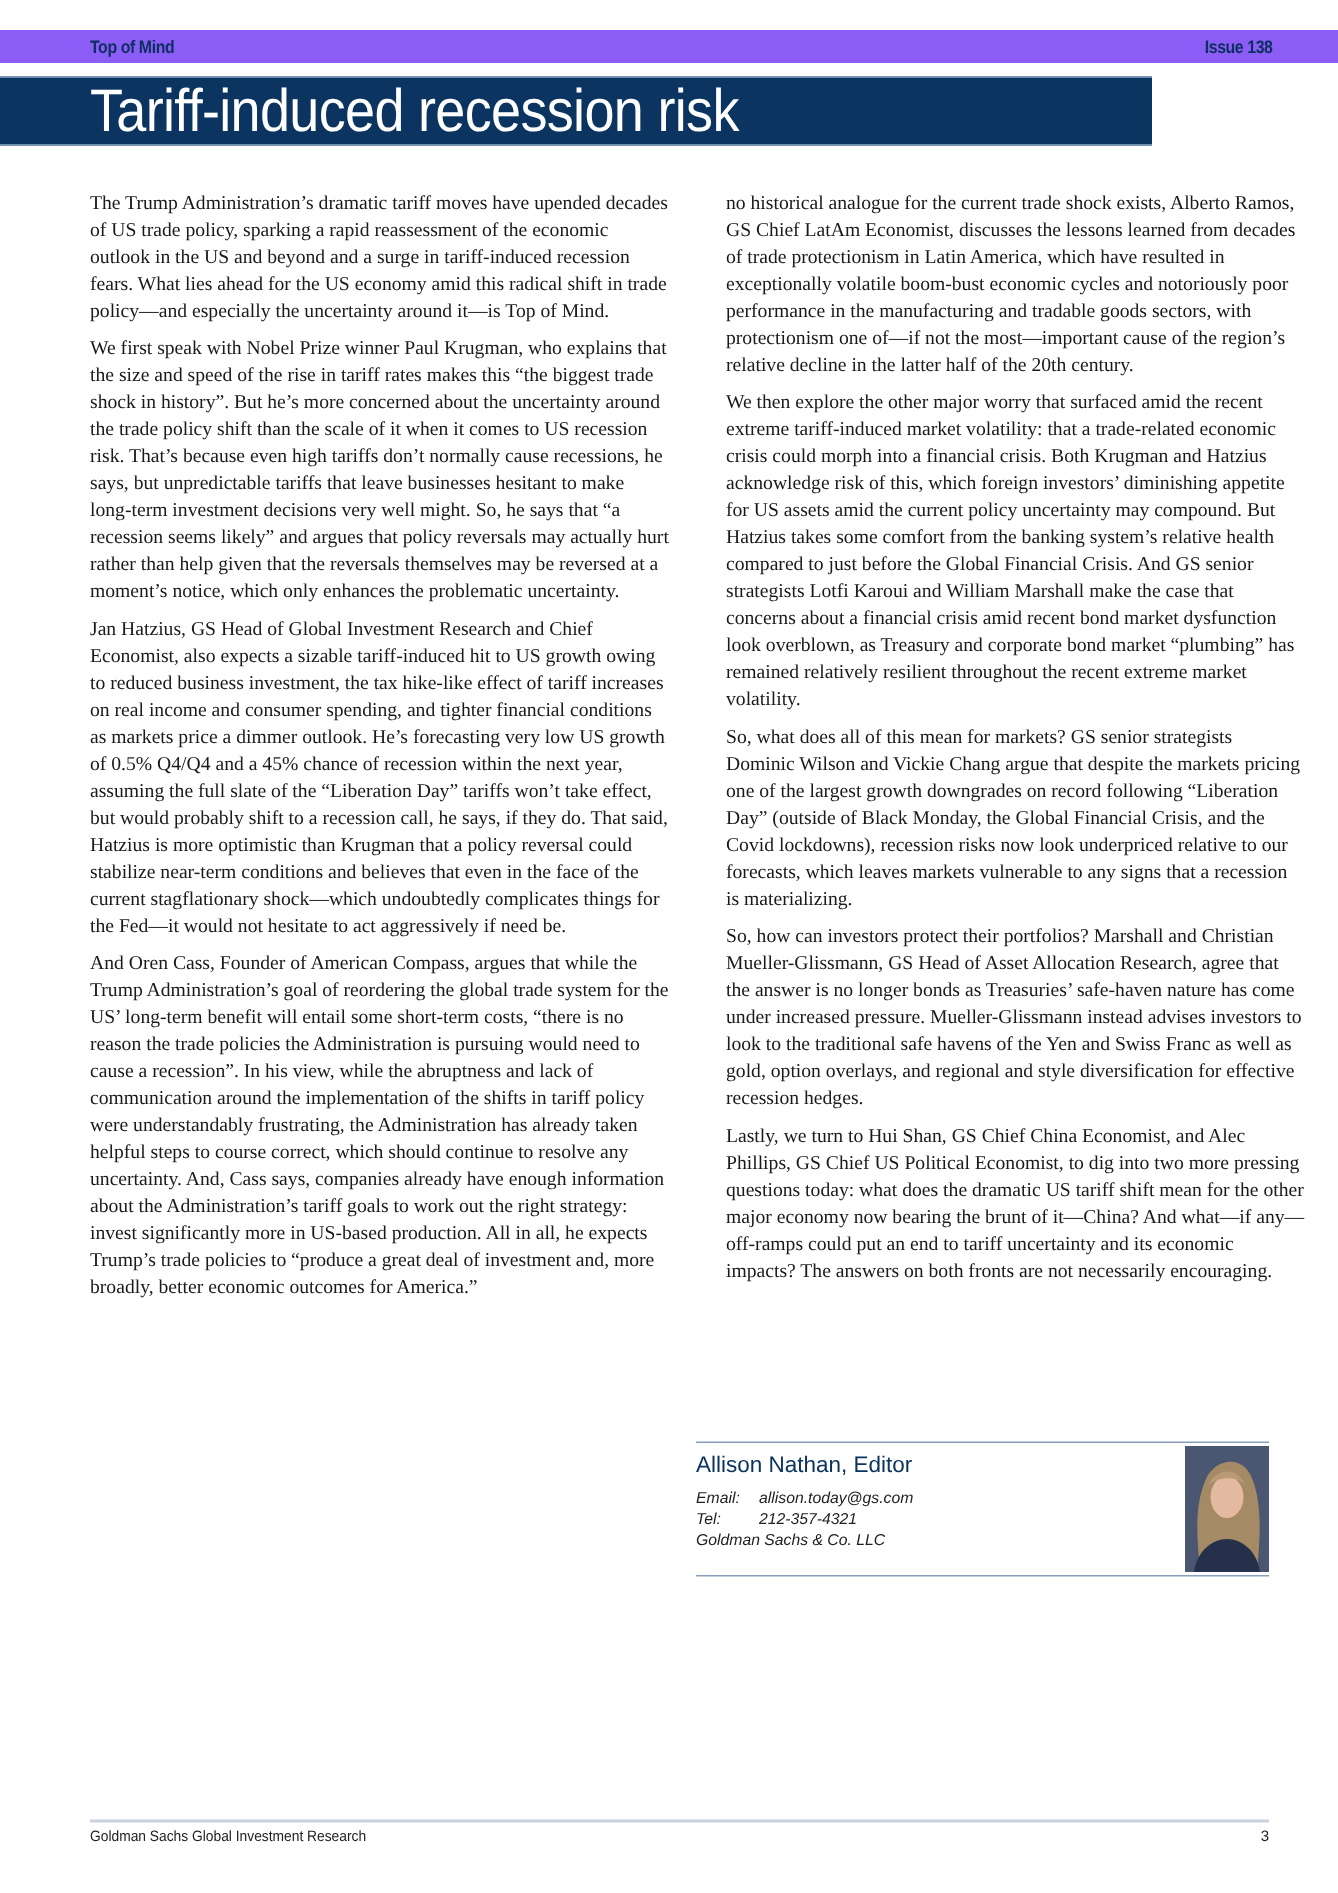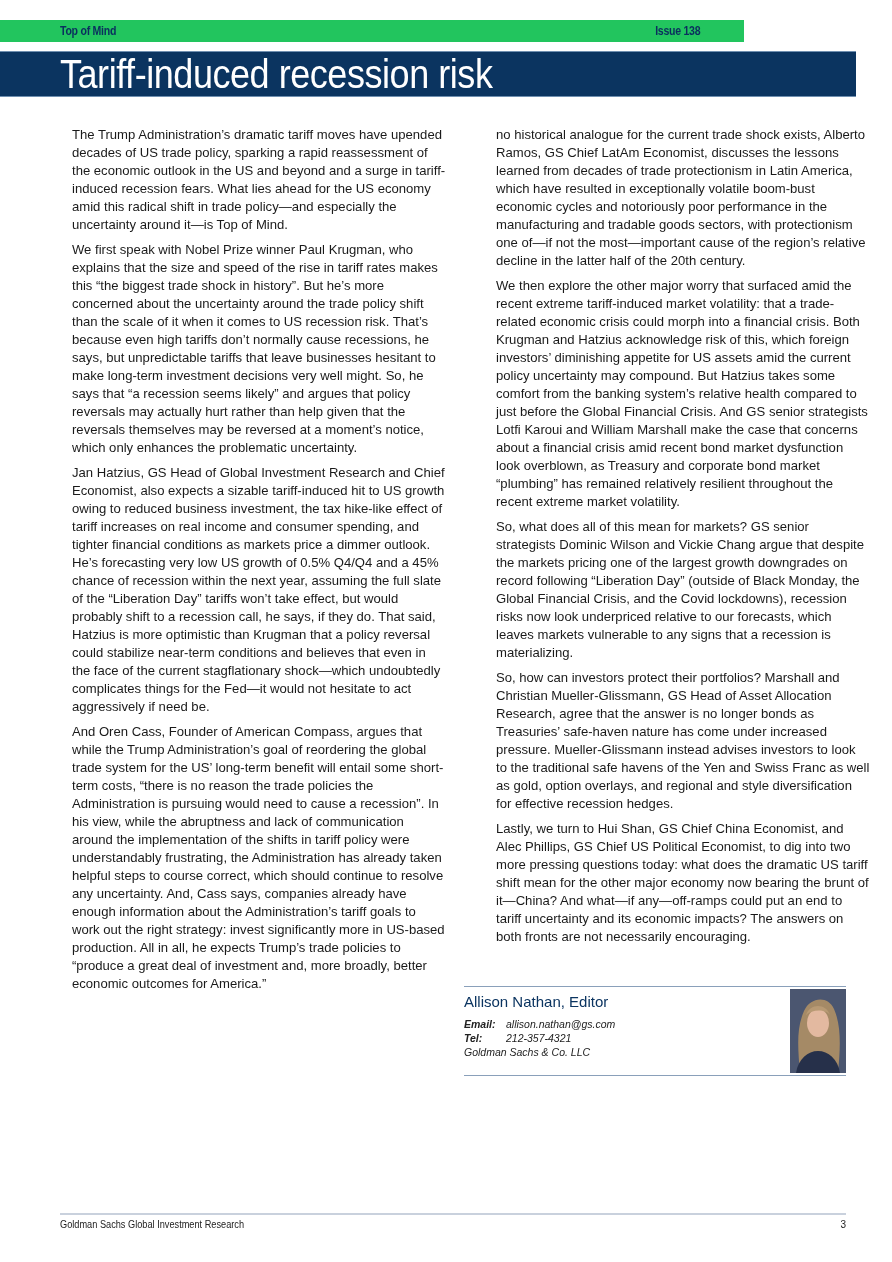--- a/index.html
+++ b/index.html
@@ -1,35 +1,35 @@
 <!DOCTYPE html>
 <html><head>
 <meta charset="utf-8">
 <style>
   html, body { margin: 0; padding: 0; background: #ffffff; }
   body { width: 892px; height: 1262px; position: relative; overflow: hidden;
          font-family: "Liberation Sans", "DejaVu Sans", sans-serif; color: #1a1a1a; }
-  .topbar { position: absolute; left: 0; top: 20px; width: 744px; height: 22px; background: #22c55e; }
+  .topbar { position: absolute; left: 0; top: 20px; width: 892px; height: 22px; background: #8b5cf6; }
   .topbar .series { position: absolute; left: 60px; top: 4px; font-size: 12px; font-weight: bold;
                     color: #0b2f5e; letter-spacing: -0.3px; font-family: "Liberation Sans", sans-serif; transform: scaleX(0.88); transform-origin: left; }
   .topbar .issue { position: absolute; right: 44px; top: 4px; font-size: 12px; font-weight: bold;
                    color: #0b2f5e; letter-spacing: -0.3px; transform: scaleX(0.88); transform-origin: right; }
-  .titlebar { position: absolute; left: 0; top: 51px; width: 856px; height: 44px; background: #0b3460;
+  .titlebar { position: absolute; left: 0; top: 51px; width: 768px; height: 44px; background: #0b3460;
               border-top: 1px solid #6f8fb0; border-bottom: 1px solid #6f8fb0; }
   .titlebar h1 { margin: 0; position: absolute; left: 60px; top: 0px; font-size: 40px; font-weight: normal;
                  color: #ffffff; line-height: 44px; letter-spacing: -0.5px; transform: scaleX(0.9); transform-origin: left; white-space: nowrap; }
   .col { position: absolute; top: 126px; width: 386px; font-size: 13.1px; line-height: 18px; }
   .col.left { left: 60px; }
   .col.right { left: 484px; }
-  .col p { margin: 0 0 7px 12px; }
+  .col p { margin: 0 0 7px 0; font-family: Liberation Serif, serif; }
   .editor { position: absolute; left: 464px; top: 961px; width: 382px; height: 88px;
-            border-top: 1px solid #8aa0ba; border-bottom: 1px solid #8aa0ba; margin-top: 25px; }
+            border-top: 1px solid #8aa0ba; border-bottom: 1px solid #8aa0ba; }
   .editor .name { position: absolute; left: 0; top: 6px; font-size: 15px; color: #0b3460; }
   .editor .contact { position: absolute; left: 0; top: 30px; font-size: 10.5px; font-style: italic; line-height: 14px; color: #222; }
-  .editor .contact .lbl { display: inline-block; width: 42px; font-weight: bold; }
+  .editor .contact .lbl { display: inline-block; width: 42px; }
   .editor .photo { position: absolute; right: 0; top: 2px; width: 56px; height: 84px; background: #2e3a55; overflow: hidden; }
   .footer-rule { position: absolute; left: 60px; top: 1213px; width: 786px; height: 2px; background: #c9d1dd; }
   .footer-left { position: absolute; left: 60px; top: 1219px; font-size: 10px; color: #222; transform: scaleX(0.92); transform-origin: left; }
   .footer-right { position: absolute; right: 46px; top: 1219px; font-size: 10px; color: #222; }
 </style>
 </head>
 <body>
 
 <div class="topbar">
   <span class="series">Top of Mind</span>
@@ -51,21 +51,21 @@
   <p>no historical analogue for the current trade shock exists, Alberto Ramos, GS Chief LatAm Economist, discusses the lessons learned from decades of trade protectionism in Latin America, which have resulted in exceptionally volatile boom-bust economic cycles and notoriously poor performance in the manufacturing and tradable goods sectors, with protectionism one of—if not the most—important cause of the region’s relative decline in the latter half of the 20th century.</p>
   <p>We then explore the other major worry that surfaced amid the recent extreme tariff-induced market volatility: that a trade-related economic crisis could morph into a financial crisis. Both Krugman and Hatzius acknowledge risk of this, which foreign investors’ diminishing appetite for US assets amid the current policy uncertainty may compound. But Hatzius takes some comfort from the banking system’s relative health compared to just before the Global Financial Crisis. And GS senior strategists Lotfi Karoui and William Marshall make the case that concerns about a financial crisis amid recent bond market dysfunction look overblown, as Treasury and corporate bond market “plumbing” has remained relatively resilient throughout the recent extreme market volatility.</p>
   <p>So, what does all of this mean for markets? GS senior strategists Dominic Wilson and Vickie Chang argue that despite the markets pricing one of the largest growth downgrades on record following “Liberation Day” (outside of Black Monday, the Global Financial Crisis, and the Covid lockdowns), recession risks now look underpriced relative to our forecasts, which leaves markets vulnerable to any signs that a recession is materializing.</p>
   <p>So, how can investors protect their portfolios? Marshall and Christian Mueller-Glissmann, GS Head of Asset Allocation Research, agree that the answer is no longer bonds as Treasuries’ safe-haven nature has come under increased pressure. Mueller-Glissmann instead advises investors to look to the traditional safe havens of the Yen and Swiss Franc as well as gold, option overlays, and regional and style diversification for effective recession hedges.</p>
   <p>Lastly, we turn to Hui Shan, GS Chief China Economist, and Alec Phillips, GS Chief US Political Economist, to dig into two more pressing questions today: what does the dramatic US tariff shift mean for the other major economy now bearing the brunt of it—China? And what—if any—off-ramps could put an end to tariff uncertainty and its economic impacts? The answers on both fronts are not necessarily encouraging.</p>
 </div>
 
 <div class="editor">
   <div class="name">Allison Nathan, Editor</div>
   <div class="contact">
-    <div><span class="lbl">Email:</span><span>allison.nathan@gs.com</span></div>
+    <div><span class="lbl">Email:</span><span>allison.today@gs.com</span></div>
     <div><span class="lbl">Tel:</span><span>212-357-4321</span></div>
     <div>Goldman Sachs &amp; Co. LLC</div>
   </div>
   <div class="photo">
     <svg width="56" height="84" viewBox="0 0 56 84">
       <rect width="56" height="84" fill="#4b5670"></rect>
       <path d="M10 84 C8 60 6 40 14 22 C20 8 38 6 44 20 C52 38 50 62 48 84 Z" fill="#a58a66"></path>
       <ellipse cx="28" cy="34" rx="11" ry="14" fill="#e3b9a0"></ellipse>
       <path d="M6 84 C8 70 18 62 28 62 C38 62 48 70 50 84 Z" fill="#26304a"></path>
       <path d="M16 26 C20 14 36 14 40 26 C36 20 22 20 16 26 Z" fill="#b89a74"></path>

